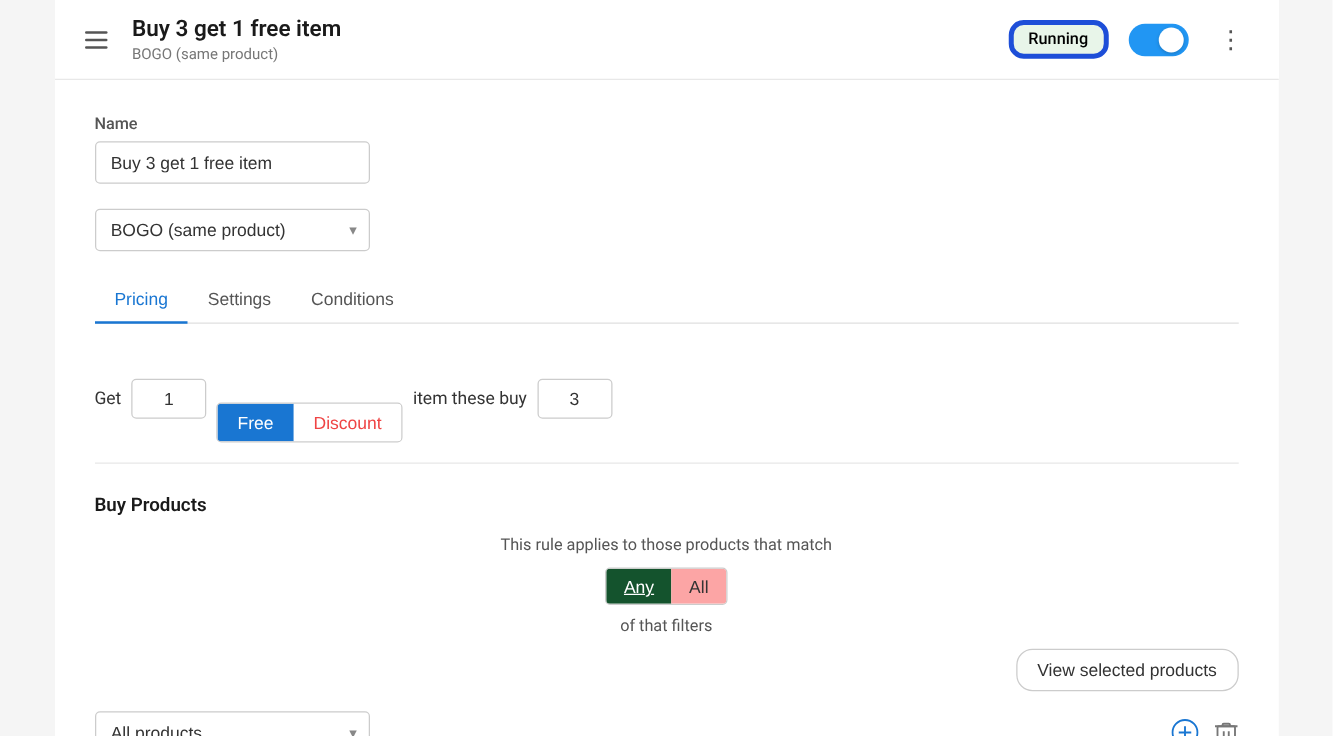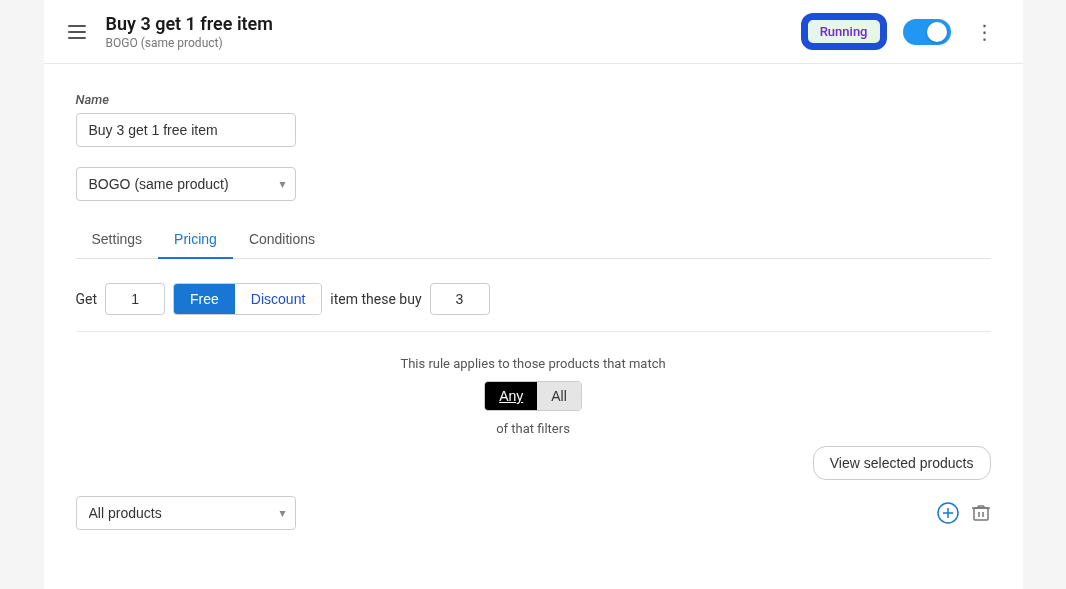--- a/index.html
+++ b/index.html
@@ -60,22 +60,22 @@
       color: #777;
       margin-top: 2px;
     }
     .header-right {
       display: flex;
       align-items: center;
       gap: 16px;
     }
     .status-badge {
       background: #e8f5e9;
-      color: #6d28d9;
-      border: 7px solid #1d4ed8;
+      color: #000000;
+      border: 4px solid #1d4ed8;
       border-radius: 12px;
       padding: 4px 12px;
       font-size: 13px;
       font-weight: 500;
     }
     
     .toggle-switch {
       position: relative;
       width: 48px;
       height: 26px;
@@ -121,21 +121,20 @@
     }
     .form-group {
       margin-bottom: 20px;
     }
     .form-label {
       display: block;
       font-size: 13px;
       color: #555;
       margin-bottom: 6px;
       font-weight: 500;
-      font-style: italic;
     }
     .text-input {
       width: 220px;
       padding: 8px 12px;
       border: 1px solid #ccc;
       border-radius: 4px;
       font-size: 14px;
       color: #333;
       outline: none;
     }
@@ -206,28 +205,29 @@
       font-size: 14px;
       text-align: center;
       color: #333;
       outline: none;
     }
     .btn-group {
       display: flex;
       border: 1px solid #ccc;
       border-radius: 4px;
       overflow: hidden;
+      margin-top: 39px;
     }
     .btn-option {
       padding: 7px 16px;
       font-size: 14px;
       cursor: pointer;
       border: none;
       background: #fff;
-      color: #1d4ed8;
+      color: #ef4444;
       font-weight: 500;
     }
     .btn-option.active {
       background: #1976D2;
       color: #fff;
     }
     
     .checkbox-row {
       display: flex;
       align-items: center;
@@ -294,25 +294,25 @@
       display: flex;
       border-radius: 4px;
       overflow: hidden;
       border: 1px solid #ccc;
     }
     .filter-btn {
       padding: 6px 14px;
       font-size: 14px;
       cursor: pointer;
       border: none;
-      background: #e5e5e5;
+      background: #fca5a5;
       color: #333;
     }
     .filter-btn.active {
-      background: #000000;
+      background: #14532d;
       color: #fff;
       text-decoration: underline;
     }
     .view-selected-btn {
       margin-left: auto;
       padding: 8px 16px;
       border: 1px solid #ccc;
       border-radius: 13px;
       background: #fff;
       font-size: 14px;
@@ -406,40 +406,41 @@
         <select class="select-input">
           <option>BOGO (same product)</option>
           <option>Discount</option>
           <option>Fixed Price</option>
         </select>
         <span class="select-arrow">▾</span>
       </div>
     </div>
 
     <div class="tabs">
+      <button class="tab active">Pricing</button>
       <button class="tab">Settings</button>
-      <button class="tab active">Pricing</button>
       <button class="tab">Conditions</button>
     </div>
 
     <div class="pricing-row">
       <span class="pricing-label">Get</span>
       <input type="text" class="number-input" value="1" style="">
       <div class="btn-group">
         <button class="btn-option active">Free</button>
         <button class="btn-option">Discount</button>
       </div>
       <span class="pricing-label">item these buy</span>
       <input type="text" class="number-input" value="3" style="">
     </div>
 
 
     <hr class="divider">
 
     <div>
+      <div class="section-title">Buy Products</div>
 
       <div class="filter-row">
         <span class="filter-text">This rule applies to those products that match</span>
         <div class="filter-btn-group">
           <button class="filter-btn active">Any</button>
           <button class="filter-btn">All</button>
         </div>
         <span class="filter-text">of that filters</span>
         <button class="view-selected-btn">View selected products</button>
       </div>

